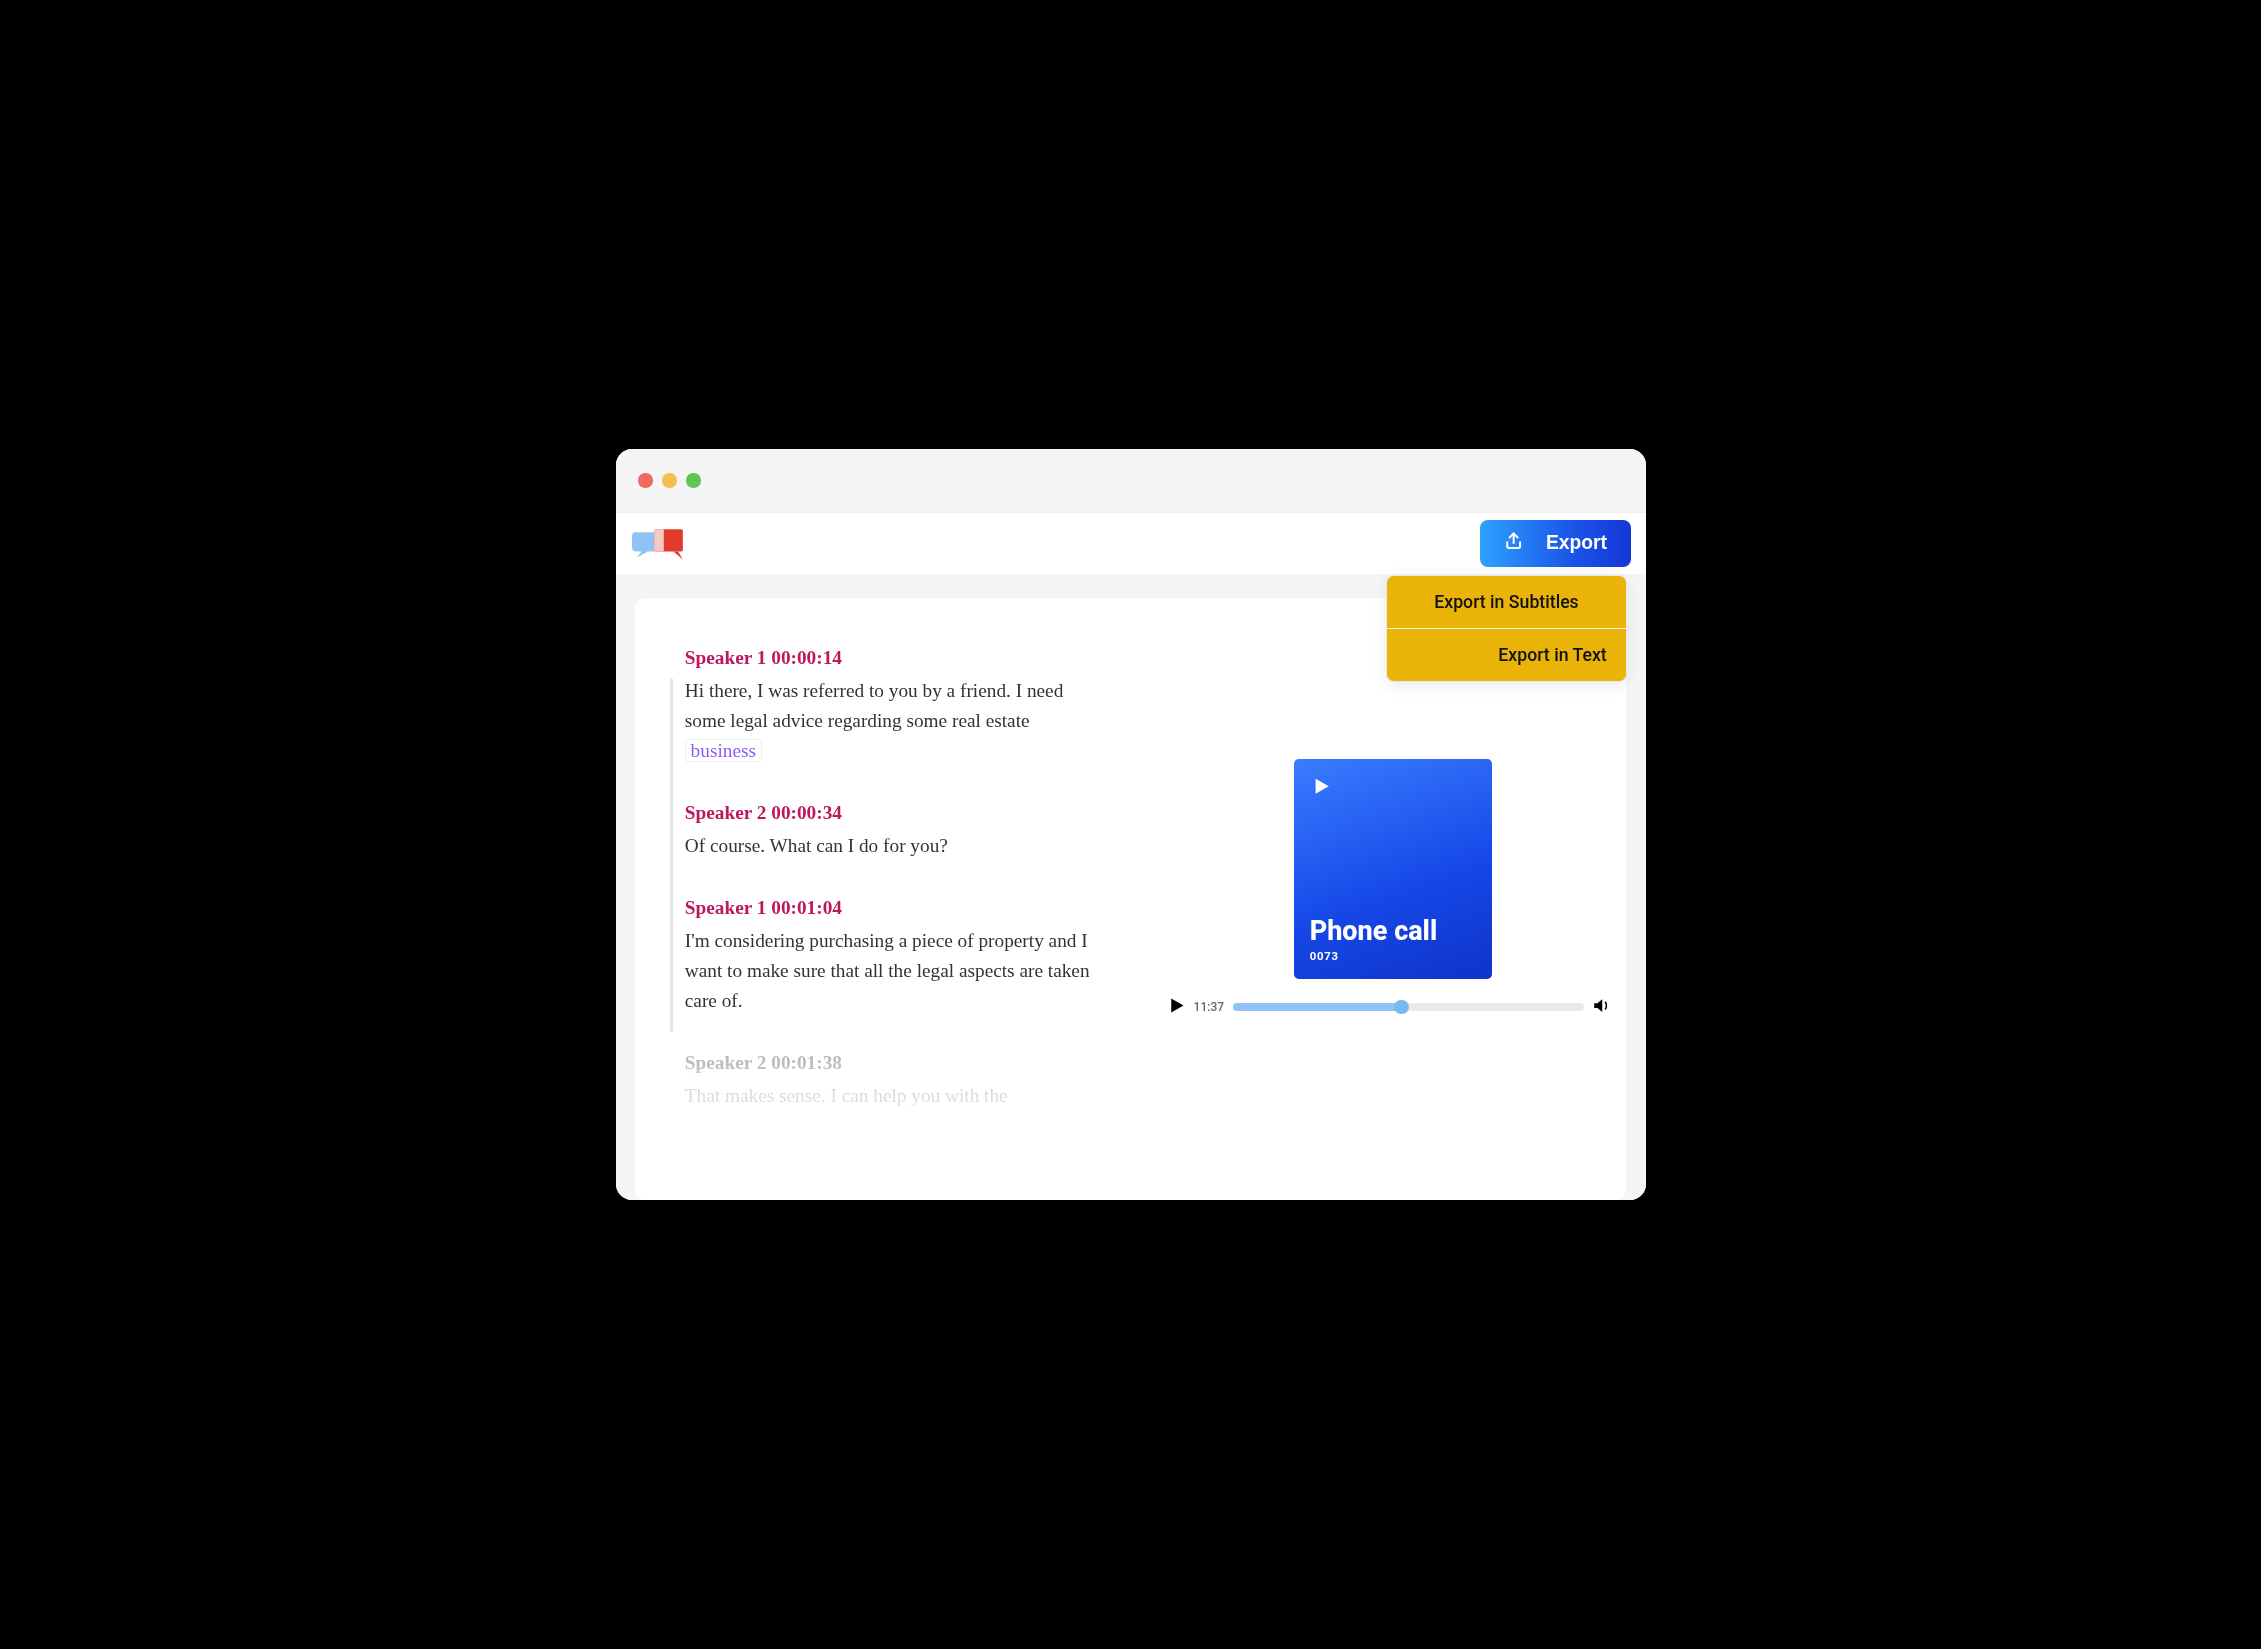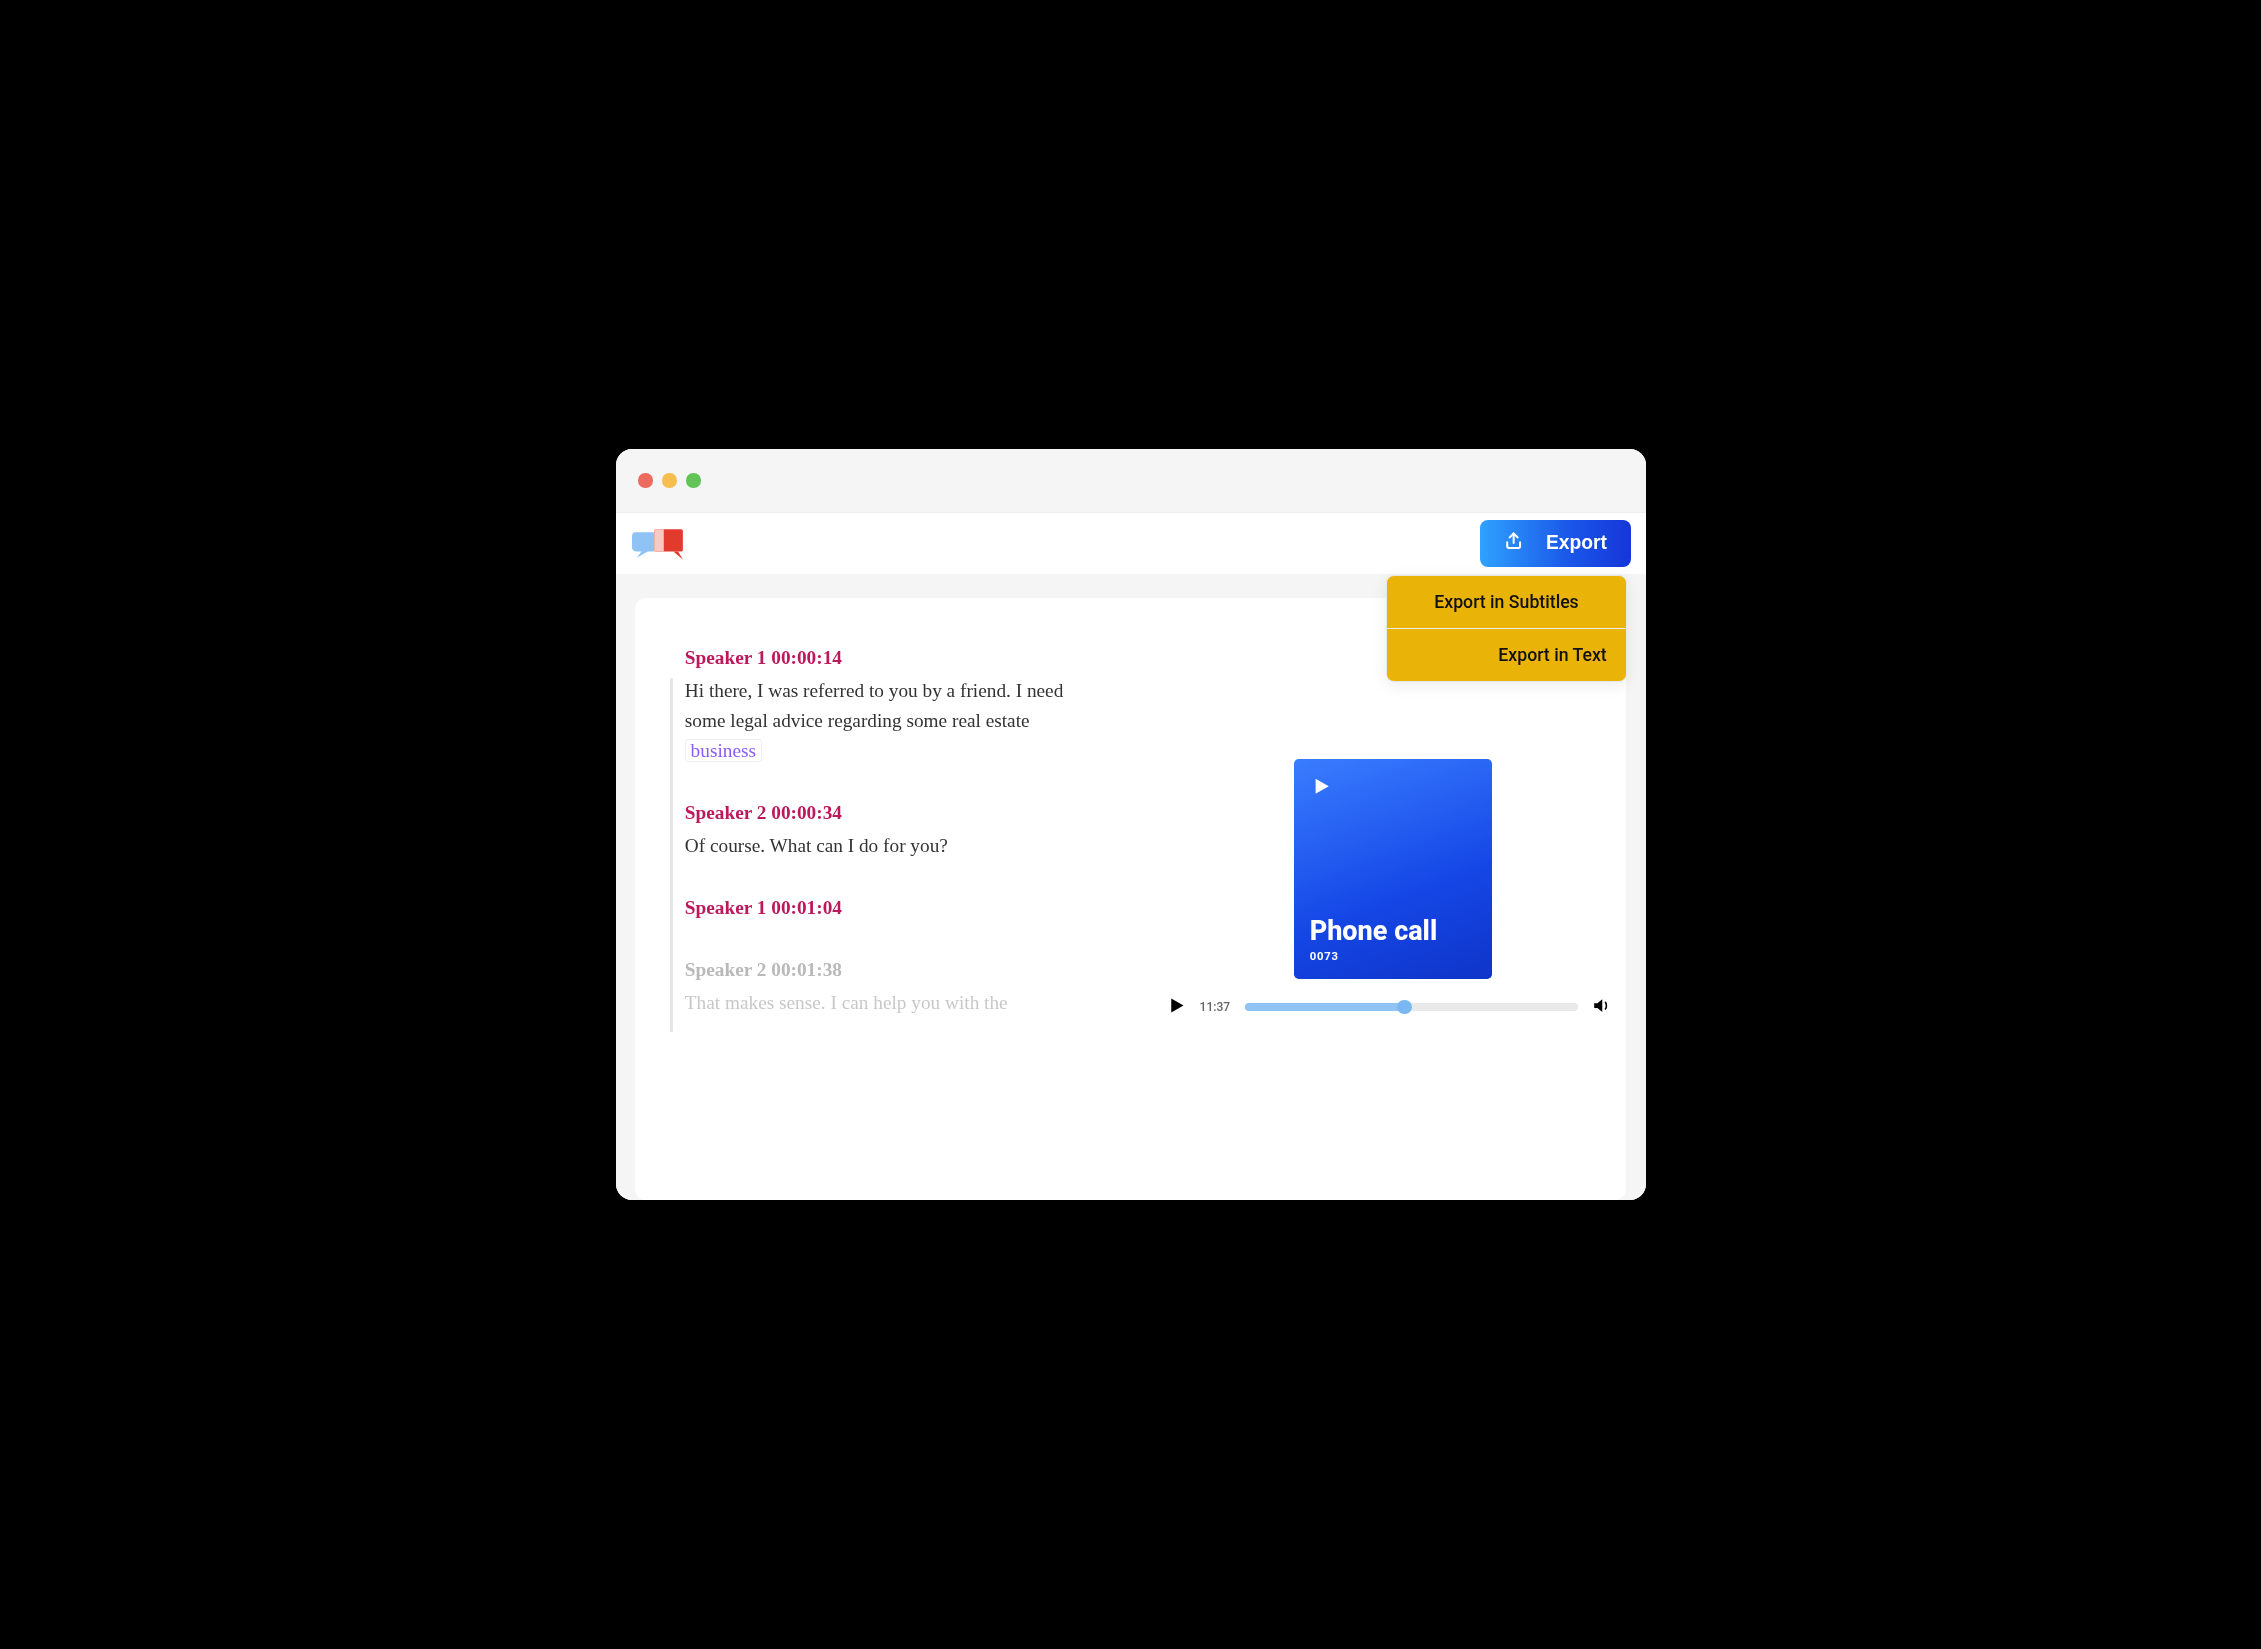--- a/index.html
+++ b/index.html
@@ -146,21 +146,21 @@
     color: #fff;
     padding: 16px;
     display: flex;
     flex-direction: column;
     justify-content: space-between;
   }
   .cover-play svg { width: 22.5px; height: 22.5px; fill: #fff; }
   .cover-title { font-size: 27px; font-weight: 800; line-height: 1; }
   .cover-sub { font-size: 11.3px; font-weight: 700; margin-top: 4.8px; letter-spacing: 0.8px;}
   .controls {
-    display: flex; align-items: center; gap: 13px;
+    display: flex; align-items: center; gap: 7px;
     margin-top: 16px;
     width: 100%;
     padding: 0 16px 0 6.4px;
   }
   .play-btn svg { width: 21px; height: 21px; fill: #000; }
   .time { font-size: 12px; color: #666; font-weight: 500; min-width: 32px;}
   .track {
     flex: 1; height: 8px; border-radius: 4.8px; background: #e9e9e9;
     position: relative;
   }
@@ -246,20 +246,21 @@
           </div>
           <div class="seg-body">Of course. What can I do for you?</div>
         </div>
 
         <div class="segment">
           <div class="seg-head">
             <span>Speaker 1</span>
             <span> </span>
             <span>00:01:04</span>
           </div>
+          <div class="seg-body">I'm considering purchasing a piece of property and I want to make sure that all the legal aspects are taken care of.</div>
         </div>
 
         <div class="segment faded">
           <div class="seg-head">
             <span>Speaker 2</span>
             <span> </span>
             <span>00:01:38</span>
           </div>
           <div class="seg-body">That makes sense. I can help you with the</div>
         </div>

